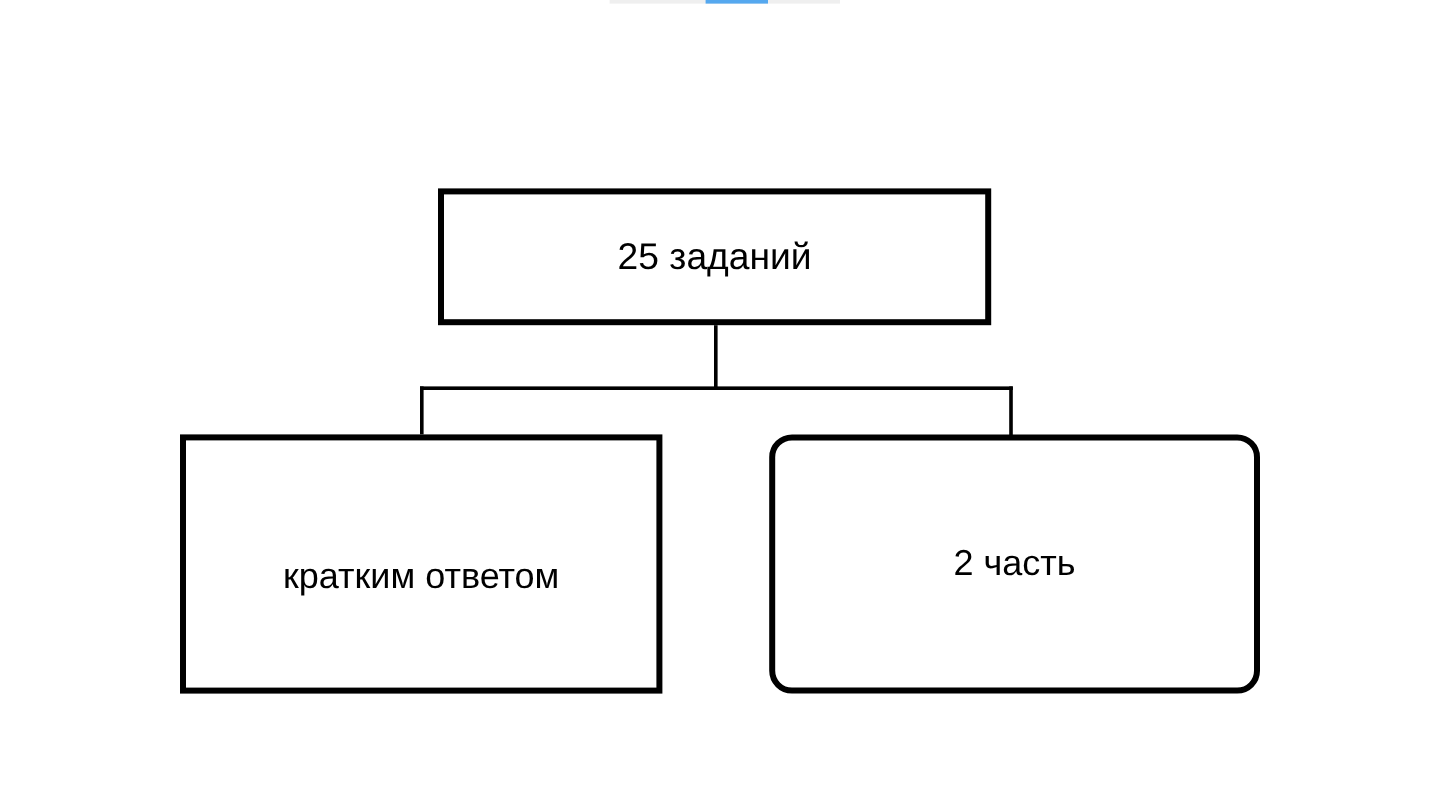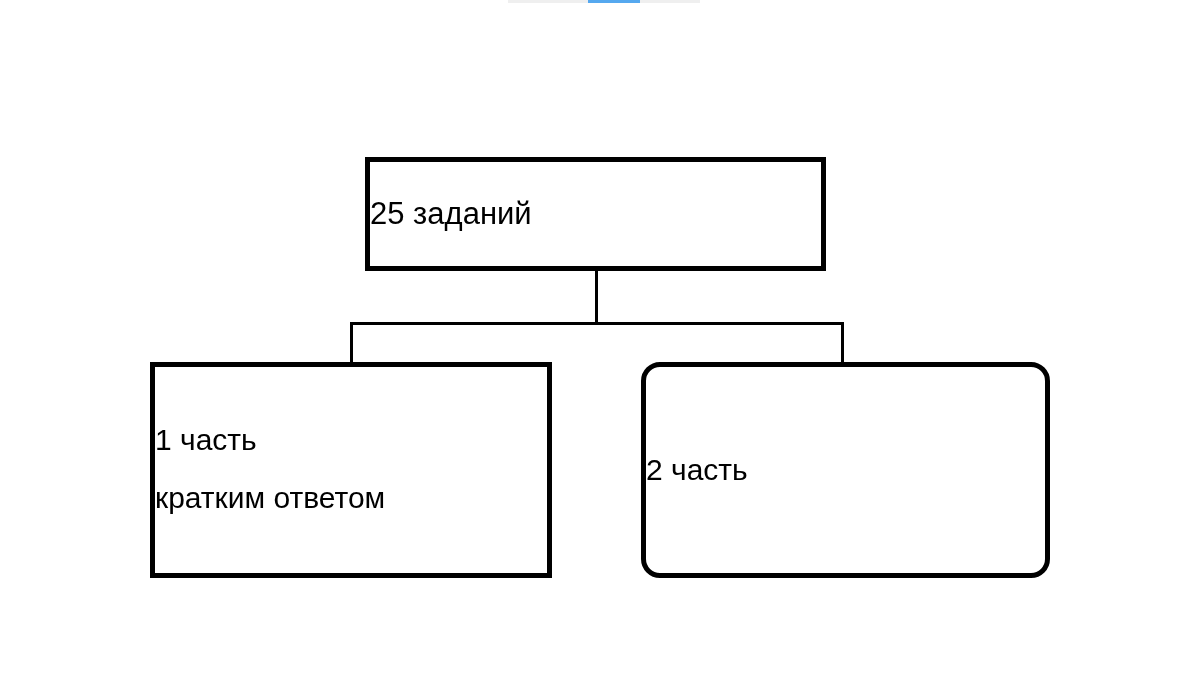--- a/index.html
+++ b/index.html
@@ -38,21 +38,21 @@
   }
 
   
   .node {
     position: absolute;
     box-sizing: border-box;
     border: 5px solid #000000;
     background: #ffffff;
     display: flex;
     flex-direction: column;
-    align-items: flex-start;
+    align-items: center;
     justify-content: center;
     text-align: center;
   }
   .node-root {
     left: 365px;
     top: 157px;
     width: 461px;
     height: 114px;
   }
   .node-left {
@@ -131,21 +131,20 @@
   <div class="node node-root">
     <div class="node-title">25 заданий</div>
   </div>
 
   <div class="conn conn-stem"></div>
   <div class="conn conn-bar"></div>
   <div class="conn conn-drop-left"></div>
   <div class="conn conn-drop-right"></div>
 
   <div class="node node-left">
-    <div class="node-heading">1 часть</div>
     <div class="node-desc">
       <span class="line">кратким ответом</span>
     </div>
   </div>
 
   <div class="node node-right">
     <div class="node-heading">2 часть</div>
   </div>
 
 </div>

